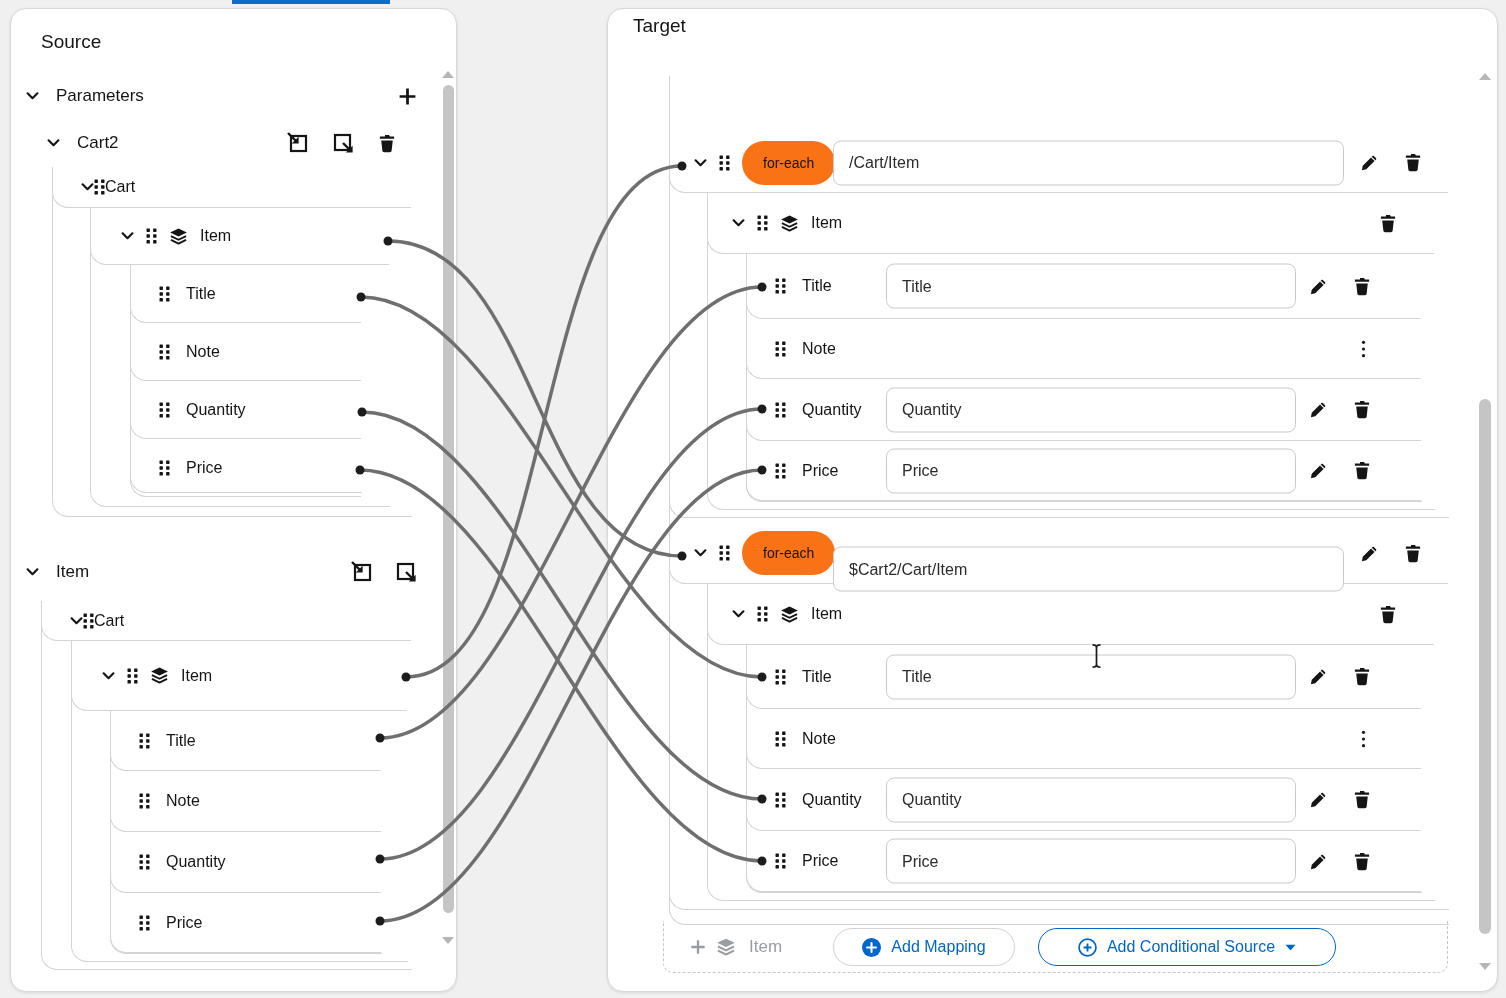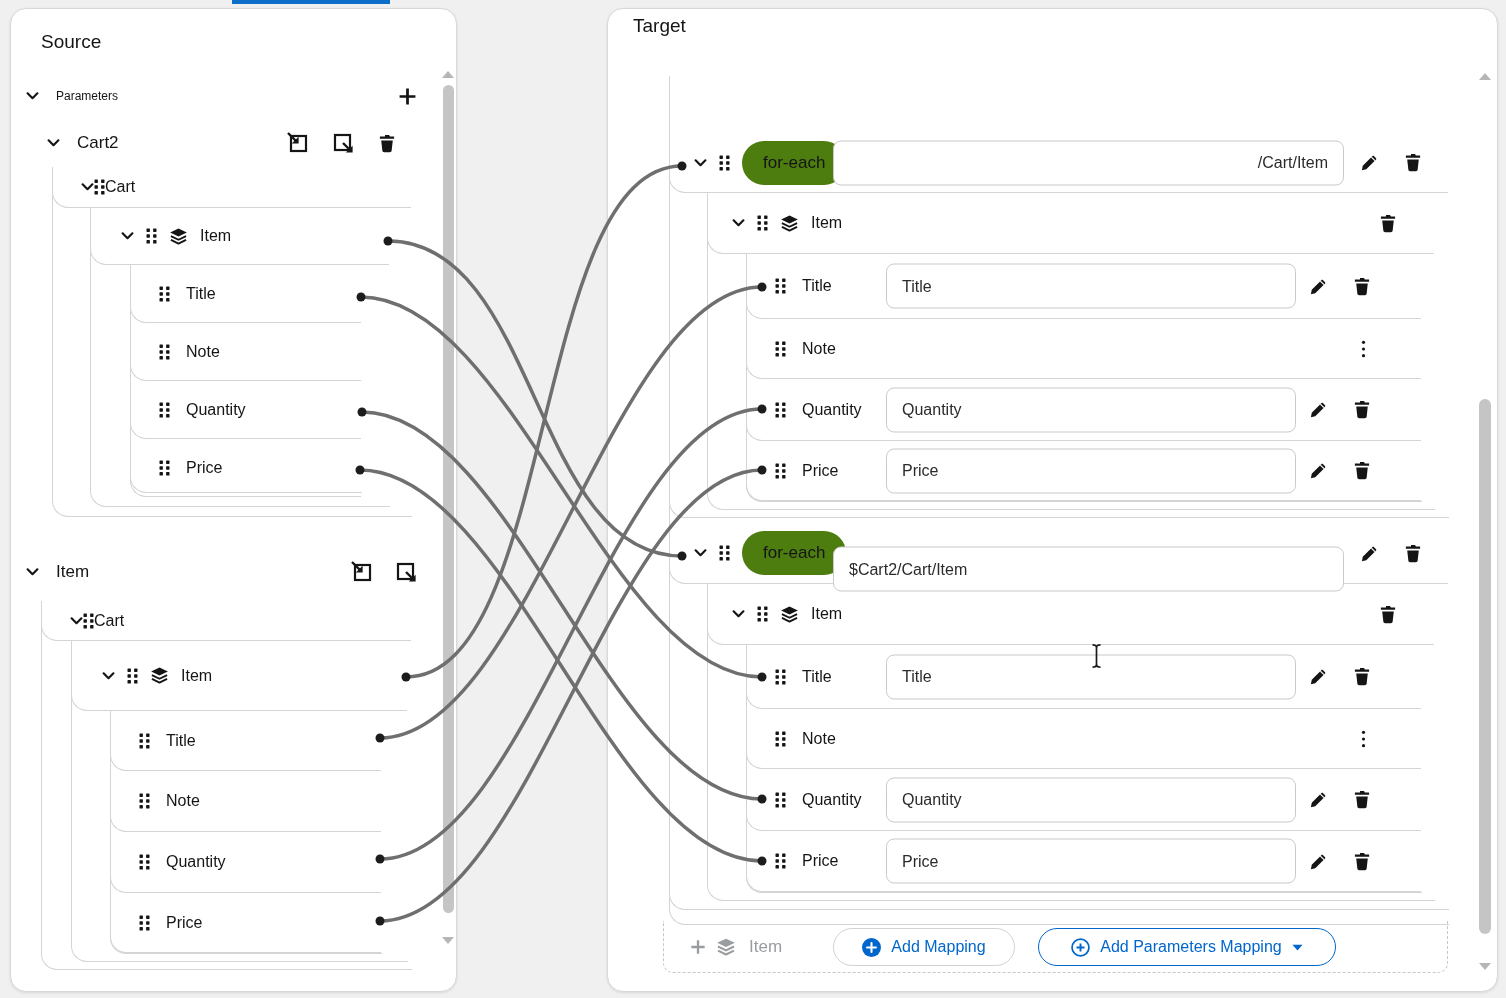--- a/index.html
+++ b/index.html
@@ -11,21 +11,21 @@
   .cont{position:absolute;border-left:1px solid #d4d4d4;border-bottom:1px solid #d4d4d4;border-bottom-left-radius:16px;}
   .trow{position:absolute;display:flex;align-items:center;border-left:1px solid #d4d4d4;border-bottom:1px solid #d4d4d4;border-bottom-left-radius:16px;box-sizing:border-box;}
   .trow.noborder{border:none;}
   .g12{gap:12px}.g16{gap:16px}.g17{gap:17px}
   .pl24{padding-left:24px}.pl28{padding-left:28px}.pl30{padding-left:30px}.pl32{padding-left:32px}
   .lbl{font-size:16px;white-space:nowrap;}
   .inp{position:absolute;top:50%;transform:translateY(-50%);height:45px;border:1px solid #c9c9c9;border-radius:8px;background:#fff;
        font-family:"Liberation Sans",sans-serif;font-size:16px;color:#2b2b2b;padding:0 15px;box-sizing:border-box;outline:none;}
   .iconbtn{position:absolute;top:50%;transform:translate(-50%,-50%);width:30px;height:30px;display:flex;align-items:center;justify-content:center;cursor:pointer;}
   .ic{display:inline-flex;flex:none;color:#151515;}
-  .pill{height:44px;border-radius:22px;background:#4d7c0f;display:flex;align-items:center;padding:0 21px;font-size:17px;flex:none;}
+  .pill{height:44px;border-radius:22px;background:#f97316;display:flex;align-items:center;padding:0 21px;font-size:14px;flex:none;}
   .dashed{position:absolute;border:1px dashed #c6c6c6;border-top:none;border-radius:0 0 10px 10px;box-sizing:border-box;}
   .btn{position:absolute;display:flex;align-items:center;justify-content:center;gap:10px;height:38px;border-radius:19px;background:#fff;
        font-size:16px;color:#0066cc;cursor:pointer;box-sizing:border-box;white-space:nowrap;}
   .btn-secondary{border:1px solid #d2d2d2;}
   .btn-blue{border:1.5px solid #0066cc;}
   .sb-thumb{position:absolute;border-radius:6px;background:#c5c5c5;}
   .sb-arrow{position:absolute;color:#b6b6b6;cursor:pointer;}
   .gray{color:#9a9da0;}
   .footer-item-label{position:absolute;top:50%;transform:translateY(-50%);font-size:17px;color:#9a9da0;}
   #tab-indicator{position:absolute;left:232px;top:0;width:158px;height:4px;background:#0d6ec9;}
@@ -107,21 +107,21 @@
 <div id="stage">
   <div id="tab-indicator"></div>
 
   <div id="source-card" class="card">
     <div class="panel-title" style="left:30px;top:22px">Source</div>
 
     <div class="trow noborder g17" style="left:15px;top:64px;width:410px;height:46px">
       <svg class="ic" width="13" height="8">
           <use href="#i-chevron"></use>
         </svg>
-      <span class="lbl" style="font-size:12px">Parameters</span>
+      <span class="lbl" style="font-size:17px">Parameters</span>
       <span class="iconbtn" style="left:381px">
           <svg class="ic" width="19" height="19">
             <use href="#i-plus"></use>
           </svg>
         </span>
     </div>
 
     <div class="trow noborder g17" style="left:36px;top:110px;width:389px;height:48px">
       <svg class="ic" width="13" height="8">
           <use href="#i-chevron"></use>
@@ -279,21 +279,21 @@
 
     <div class="cont" style="left:61px;top:124px;width:779px;height:384px"></div>
     <div class="trow pl24 g12" style="left:61px;top:124px;width:779px;height:60px">
       <svg class="ic" width="13" height="8">
           <use href="#i-chevron"></use>
         </svg>
       <svg class="ic" width="11" height="16">
           <use href="#i-grip"></use>
         </svg>
       <span class="pill">for-each</span>
-      <input class="inp" style="left: 163px; width: 511px; text-align: right;" value="/Cart/Item">
+      <input class="inp" style="left: 163px; width: 511px;" value="/Cart/Item">
       <span class="iconbtn" style="left:699px">
           <svg class="ic" width="19" height="19">
             <use href="#i-pencil"></use>
           </svg>
         </span>
       <span class="iconbtn" style="left:743px">
           <svg class="ic" width="16" height="19">
             <use href="#i-trash"></use>
           </svg>
         </span>
@@ -496,21 +496,21 @@
       <div class="btn btn-secondary" style="left:169px;top:7px;width:182px">
         <svg class="ic" style="color:#0066cc" width="19" height="19">
             <use href="#i-cplus-fill"></use>
           </svg>
         <span>Add Mapping</span>
       </div>
       <div class="btn btn-blue" style="left:374px;top:7px;width:298px">
         <svg class="ic" style="color:#0066cc" width="19" height="19">
             <use href="#i-cplus-line"></use>
           </svg>
-        <span>Add Parameters Mapping</span>
+        <span>Add Conditional Source</span>
         <svg class="ic" style="color:#0066cc" width="11" height="7">
             <use href="#i-caret"></use>
           </svg>
       </div>
     </div>
 
     <svg class="sb-arrow" style="left:871px;top:64px" width="12" height="7">
         <use href="#i-tri-up"></use>
       </svg>
     <div class="sb-thumb" style="left:871px;top:390px;width:12px;height:535px"></div>

